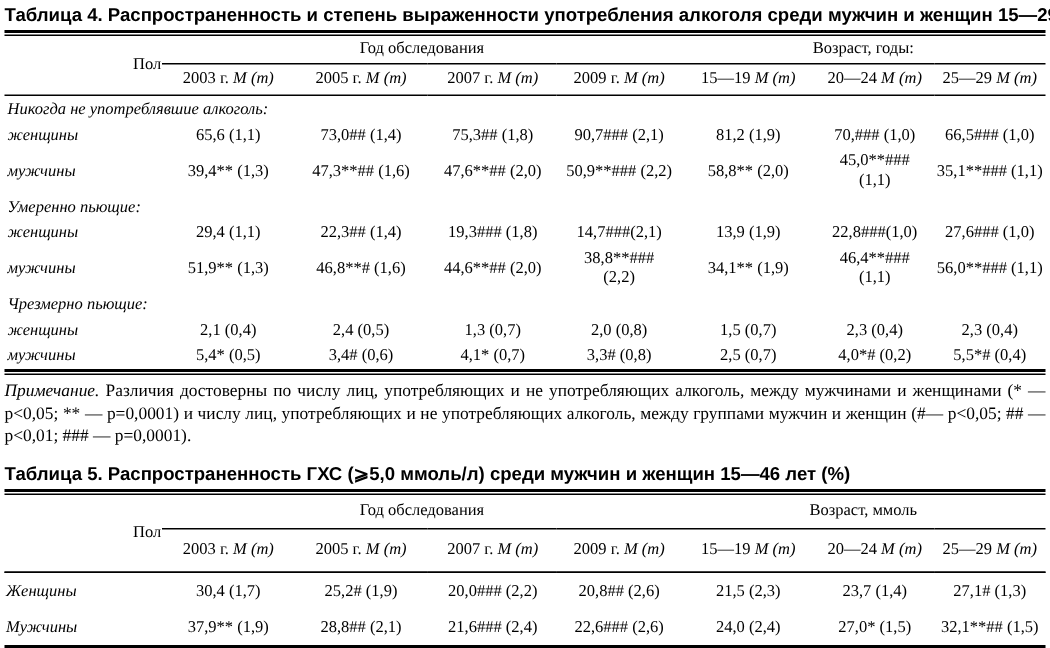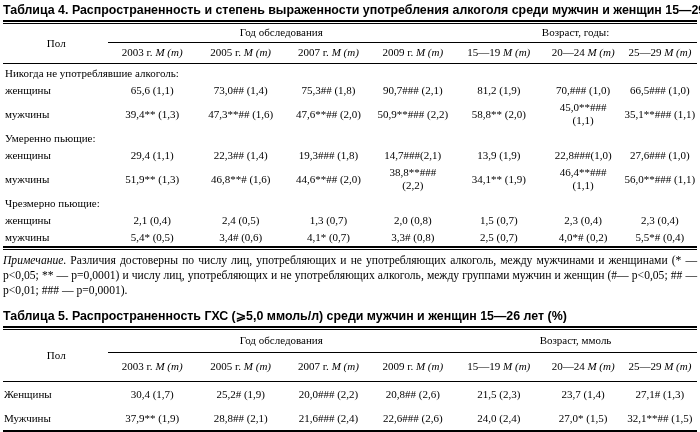--- a/index.html
+++ b/index.html
@@ -37,30 +37,31 @@
   }
   th, td {
     font-weight: normal;
     padding: 2px 1px;
     text-align: center;
     vertical-align: middle;
     line-height: 1.18;
     white-space: pre;
   }
   th.pol-cell {
-    text-align: center;
+    text-align: right;
     vertical-align: middle;
     padding-left: 2px;
   }
   th.group-th { border-bottom: 1px solid #000; padding: 2px 0 3px 0; }
   tr.sub-row { border-bottom: 1px solid #000; }
   th.sub-th { padding: 3px 0 4px 0; font-family: Liberation Serif, serif; }
   td.section-cell, td.label-cell {
     text-align: left;
     padding-left: 2px;
+    font-style: italic;
   }
   td.section-cell { padding-top: 3px; padding-bottom: 2px; }
   .it { font-style: italic; }
 
   .note {
     font-size: 11.6px;
     line-height: 1.3;
     text-align: justify;
     padding: 3px 0 4px 0;
   }
@@ -188,21 +189,21 @@
   <div class="double-rule"></div>
   <div class="note">
     <span class="note-label">Примечание.</span>
     <span>Различия достоверны по числу лиц, употребляющих и не употребляющих алкоголь, между мужчинами и женщинами (* — p&lt;0,05; ** — p=0,0001) и числу лиц, употребляющих и не употребляющих алкоголь, между группами мужчин и женщин (#— p&lt;0,05; ## — p&lt;0,01; ### — p=0,0001).</span>
   </div>
 
   <div class="thin-gap"></div>
 
   <div class="tbl-title">
     <span class="title-label">Таблица 5.</span>
-    <span>Распространенность ГХС (⩾5,0 ммоль/л) среди мужчин и женщин 15—26 лет (%)</span>
+    <span>Распространенность ГХС (⩾5,0 ммоль/л) среди мужчин и женщин 15—46 лет (%)</span>
   </div>
   <div class="double-rule"></div>
 
   <table class="t5">
     <colgroup>
       <col style="width:15.2%">
         <col style="width:12.6%">
         <col style="width:12.9%">
         <col style="width:12.4%">
       <col style="width:11.9%">

